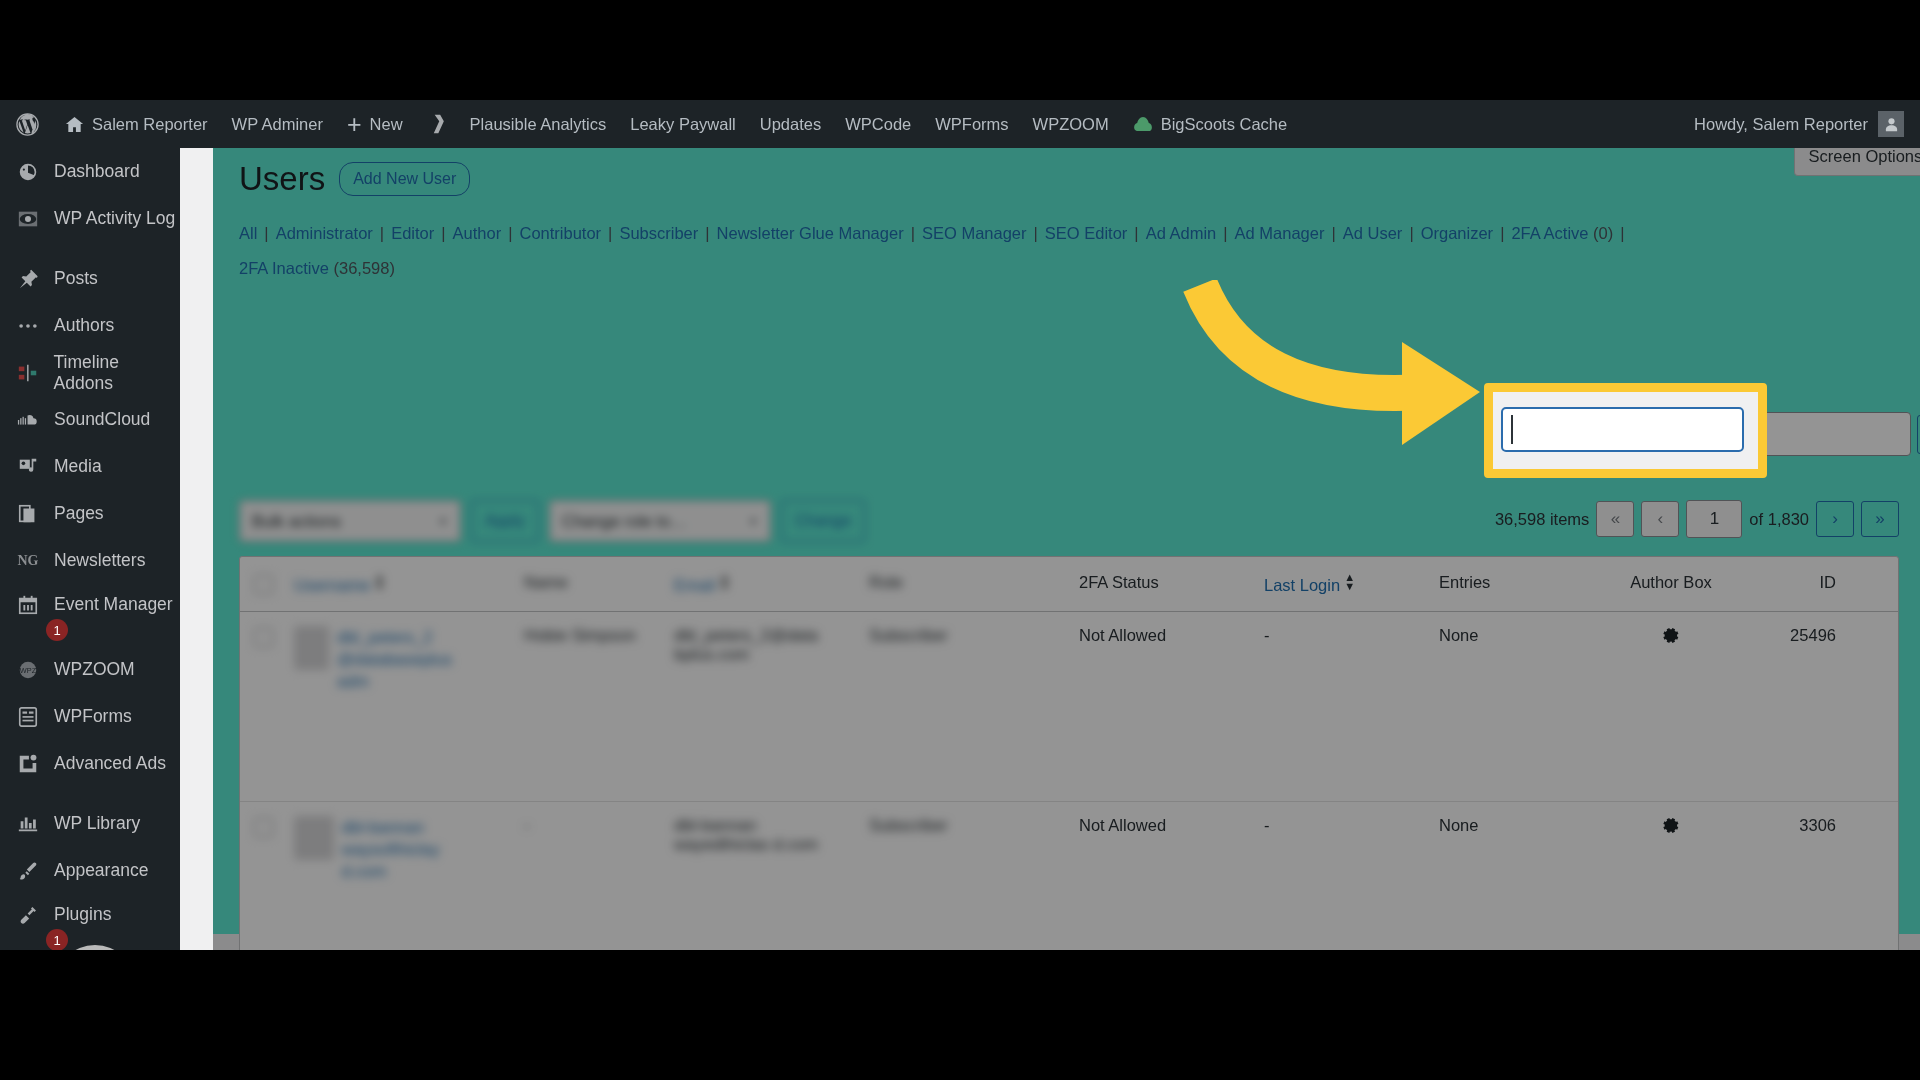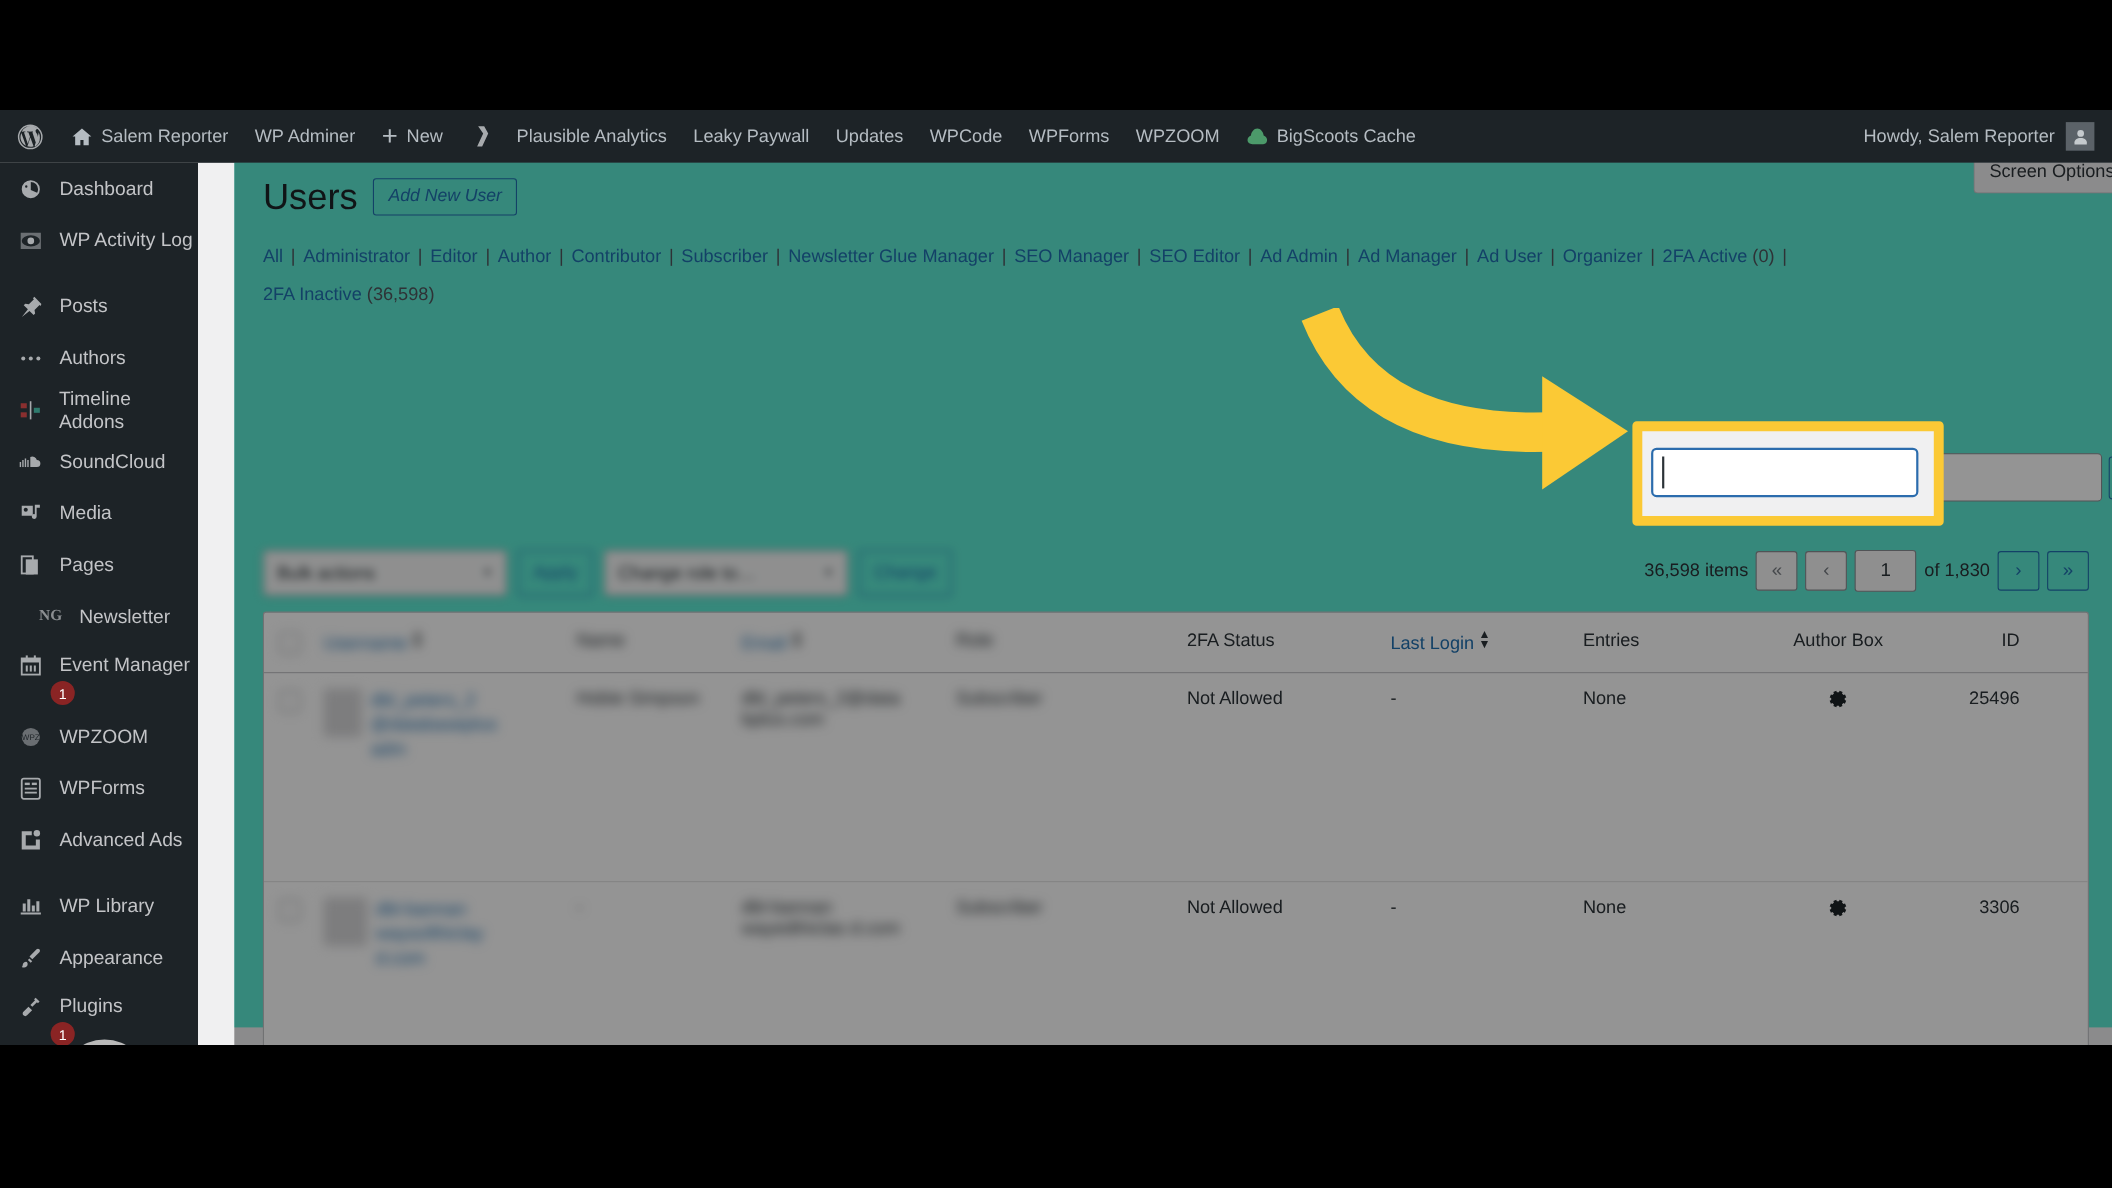--- a/index.html
+++ b/index.html
@@ -101,21 +101,21 @@
   }
   .caret { font-size: 11px; }
 
   .page-head {
     display: flex; align-items: center; gap: 14px;
     padding: 28px 0 0 26px;
   }
   .page-title { font-size: 33px; font-weight: 400; color: #1d2327; }
   .add-new {
     border: 1px solid #2271b1; color: #2271b1; background: transparent;
-    border-radius: 3px; font-size: 16px; padding: 7px 13px; font-style: italic;
+    border-radius: 14px; font-size: 16px; padding: 7px 13px;
   }
 
   .subsubsub {
     padding: 18px 0 0 26px; font-size: 16.5px; color: #50575e;
     line-height: 35px; max-width: 1640px;
   }
   .subsubsub a { color: #2271b1; text-decoration: none; }
   .subsubsub .sep { color: #50575e; padding: 0 7px; }
   .subsubsub .cnt { color: #50575e; }
 
@@ -412,22 +412,22 @@
         <span class="mi-ico">
           <svg viewBox="0 0 24 24">
               <rect x="3" y="3" width="11" height="17" fill="none" stroke="#a7aaad" stroke-width="1.8"></rect>
               <rect x="7" y="6" width="12" height="15"></rect>
             </svg>
         </span>
         <span>Pages</span>
       </div>
 
       <div class="menu-item">
-        <span class="mi-ico" style="font-size:14px;font-weight:700;color:#8b8e91;font-family:'Liberation Serif',serif;margin-left:18px;">NG</span>
-        <span>Newsletter</span>
+        <span class="mi-ico" style="font-size:14px;font-weight:700;color:#8b8e91;font-family:'Liberation Serif',serif;">NG</span>
+        <span>Newsletters</span>
       </div>
 
       <div class="menu-item has-badge">
         <span class="mi-ico">
           <svg viewBox="0 0 24 24">
               <rect x="3" y="5" width="18" height="16" fill="none" stroke="#a7aaad" stroke-width="1.8"></rect>
               <rect x="3" y="5" width="18" height="4"></rect>
               <rect x="7" y="2" width="2" height="4"></rect>
               <rect x="15" y="2" width="2" height="4"></rect>
               <rect x="7" y="12" width="2" height="6"></rect>

